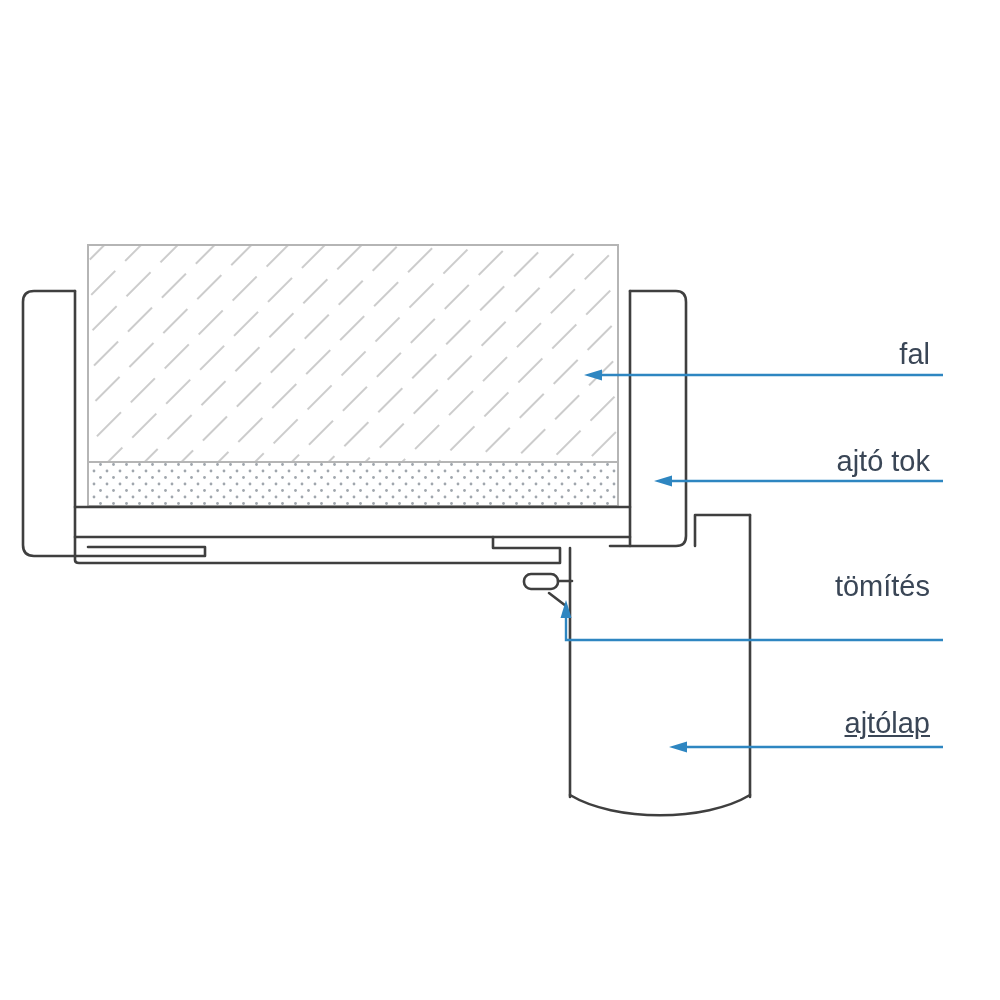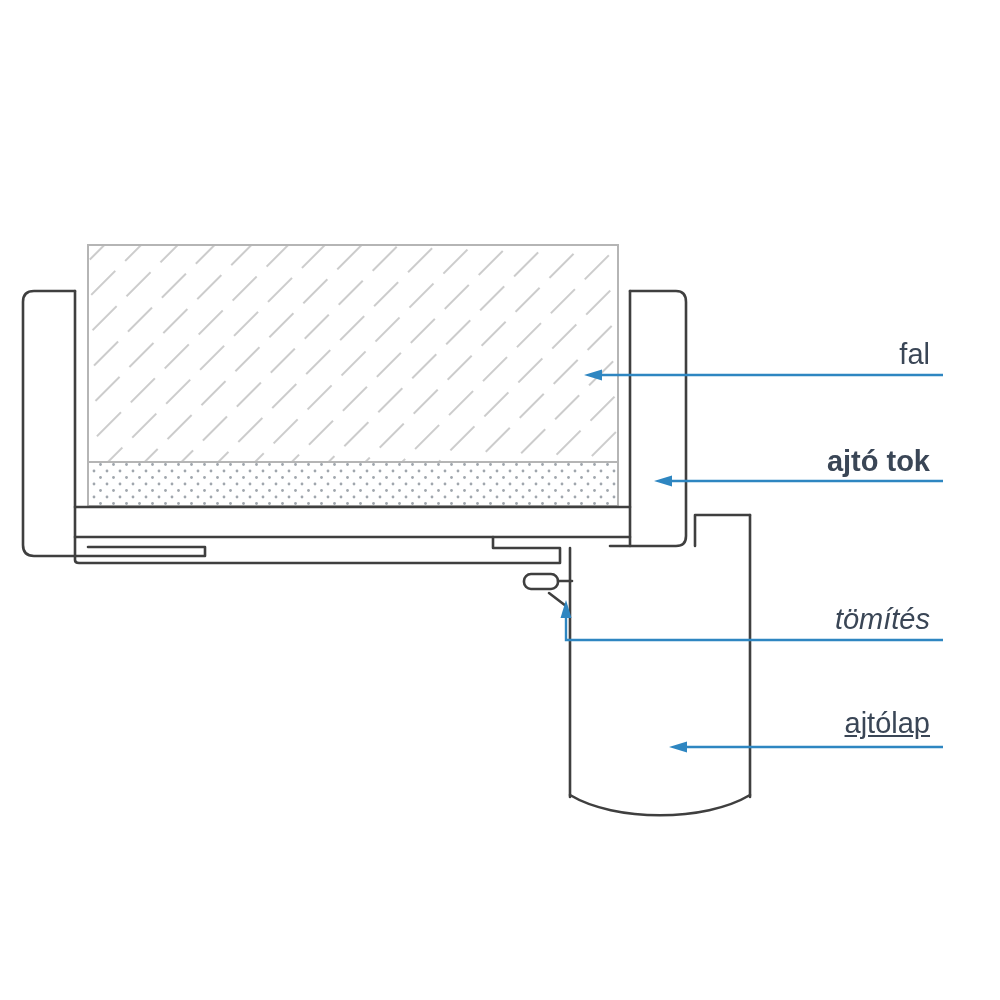--- a/index.html
+++ b/index.html
@@ -73,16 +73,16 @@
 
     <g class="blue-fill" stroke="none" fill="#2e86c1">
       <polygon points="584,375 602,369.5 602,380.5"></polygon>
       <polygon points="654,481 672,475.5 672,486.5"></polygon>
       <polygon points="566,600 560.5,618 571.5,618"></polygon>
       <polygon points="669,747 687,741.5 687,752.5"></polygon>
     </g>
   </svg>
 
   <div class="label" style="top: 338px; right: 70px;">fal</div>
-  <div class="label" style="top: 445px; right: 70px; font-weight: bold;">ajtó tok</div>
-  <div class="label" style="top: 603px; right: 70px; font-style: italic;">tömítés</div>
+  <div class="label" style="top: 445px; right: 70px;">ajtó tok</div>
+  <div class="label" style="top: 570px; right: 70px;">tömítés</div>
   <div class="label" style="top: 707px; right: 70px; text-decoration: underline;">ajtólap</div>
 </div>
 
 </body></html>

